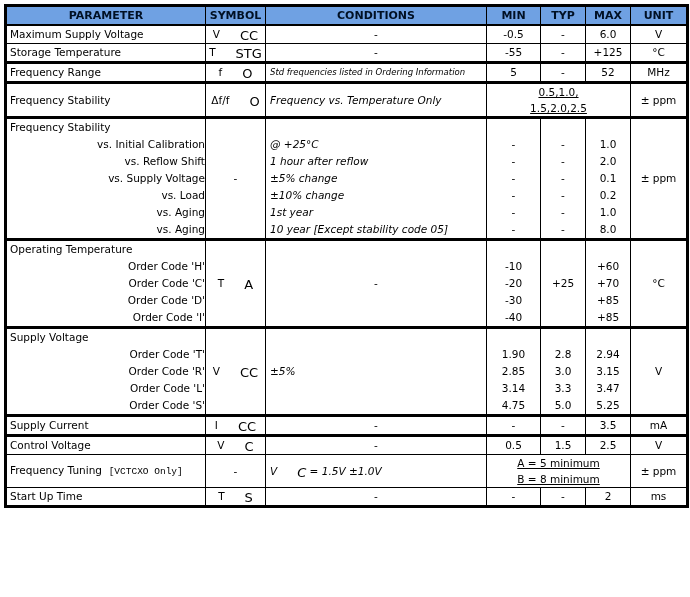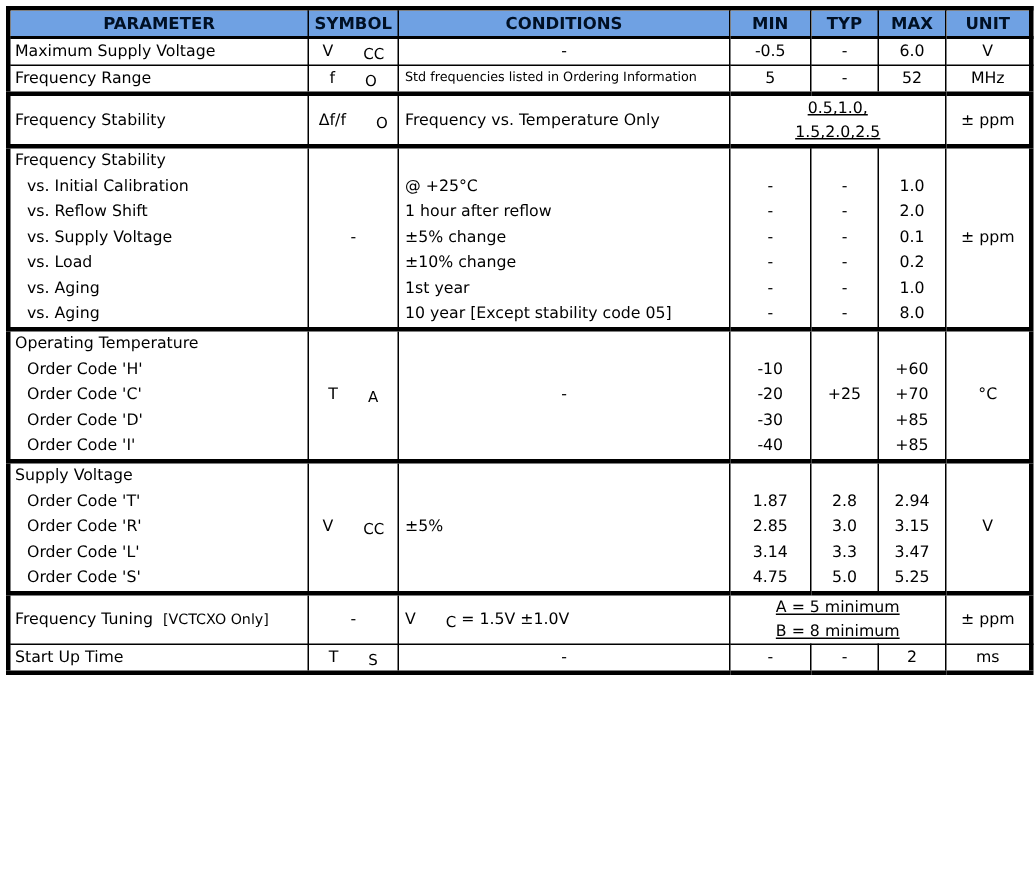--- a/index.html
+++ b/index.html
@@ -42,27 +42,27 @@
     font-weight:bold;
     font-size:11px;
     height:18px;
     text-align:center;
     border-bottom:2px solid var(--border-color);
   }
   td{height:17px;}
   .param{text-align:left;padding-left:3px;white-space:nowrap;}
   .sym,.num,.unit{text-align:center;}
   .cond-c{text-align:center;}
-  .cond-l{text-align:left;padding-left:4px;white-space:nowrap;}
+  .cond-l{text-align:left;padding-left:4px;white-space:nowrap;font-style:italic;}
   .small{font-size:8.5px;}
-  .note{font-size:9.5px;}
-  sub{font-size:10px;line-height:0;vertical-align:-2px;padding-left:20px;}
+  .note{font-size:9.5px;font-family:Liberation Mono, monospace;}
+  sub{font-size:13px;line-height:0;vertical-align:-2px;padding-left:20px;}
   tr.bthick > td{border-bottom:3px solid var(--border-color);}
   .line{height:17px;line-height:17px;white-space:nowrap;overflow:hidden;}
-  .indent{padding-left:8px;}
+  .indent{padding-left:8px;text-align:right;}
   .twoline{line-height:16px;text-decoration:underline;}
 </style>
 </head>
 <body>
 
 <table>
   <colgroup>
     <col class="c-param">
       <col class="c-sym">
       <col class="c-cond">
@@ -87,20 +87,29 @@
     <td class="param">Maximum Supply Voltage</td>
     <td class="sym"><span>V</span><sub>CC</sub></td>
     <td class="cond-c">-</td>
     <td class="num">-0.5</td>
     <td class="num">-</td>
     <td class="num">6.0</td>
     <td class="unit">V</td>
   </tr>
 
 
+  <tr class="bthick">
+    <td class="param">Storage Temperature</td>
+    <td class="sym"><span>T</span><sub>STG</sub></td>
+    <td class="cond-c">-</td>
+    <td class="num">-55</td>
+    <td class="num">-</td>
+    <td class="num">+125</td>
+    <td class="unit">°C</td>
+  </tr>
 
   <tr class="bthick">
     <td class="param">Frequency Range</td>
     <td class="sym"><span>f</span><sub>O</sub></td>
     <td class="cond-l small">Std frequencies listed in Ordering Information</td>
     <td class="num">5</td>
     <td class="num">-</td>
     <td class="num">52</td>
     <td class="unit">MHz</td>
   </tr>
@@ -199,21 +208,21 @@
       <div class="line">Supply Voltage</div>
       <div class="line indent">Order Code 'T'</div>
       <div class="line indent">Order Code 'R'</div>
       <div class="line indent">Order Code 'L'</div>
       <div class="line indent">Order Code 'S'</div>
     </td>
     <td class="sym"><span>V</span><sub>CC</sub></td>
     <td class="cond-l">±5%</td>
     <td class="num">
       <div class="line"></div>
-      <div class="line">1.87</div>
+      <div class="line">1.90</div>
       <div class="line">2.85</div>
       <div class="line">3.14</div>
       <div class="line">4.75</div>
     </td>
     <td class="num">
       <div class="line"></div>
       <div class="line">2.8</div>
       <div class="line">3.0</div>
       <div class="line">3.3</div>
       <div class="line">5.0</div>
@@ -221,21 +230,39 @@
     <td class="num">
       <div class="line"></div>
       <div class="line">2.94</div>
       <div class="line">3.15</div>
       <div class="line">3.47</div>
       <div class="line">5.25</div>
     </td>
     <td class="unit">V</td>
   </tr>
 
-
+  <tr class="bthick">
+    <td class="param">Supply Current</td>
+    <td class="sym"><span>I</span><sub>CC</sub></td>
+    <td class="cond-c">-</td>
+    <td class="num">-</td>
+    <td class="num">-</td>
+    <td class="num">3.5</td>
+    <td class="unit">mA</td>
+  </tr>
+
+  <tr>
+    <td class="param">Control Voltage</td>
+    <td class="sym"><span>V</span><sub>C</sub></td>
+    <td class="cond-c">-</td>
+    <td class="num">0.5</td>
+    <td class="num">1.5</td>
+    <td class="num">2.5</td>
+    <td class="unit">V</td>
+  </tr>
 
   <tr>
     <td class="param"><span>Frequency Tuning</span>&nbsp; <span class="note">[VCTCXO Only]</span></td>
     <td class="sym">-</td>
     <td class="cond-l"><span>V</span><sub>C</sub><span> = 1.5V ±1.0V</span></td>
     <td class="num twoline" colspan="3">
       <div>A = 5 minimum</div>
       <div>B = 8 minimum</div>
     </td>
     <td class="unit">± ppm</td>

